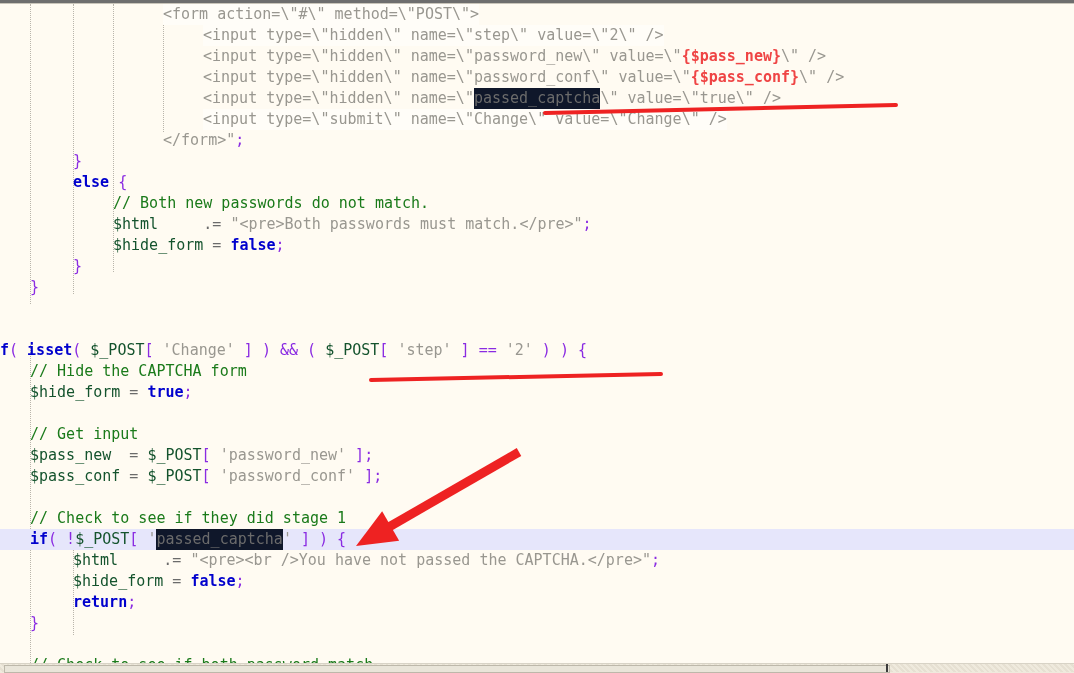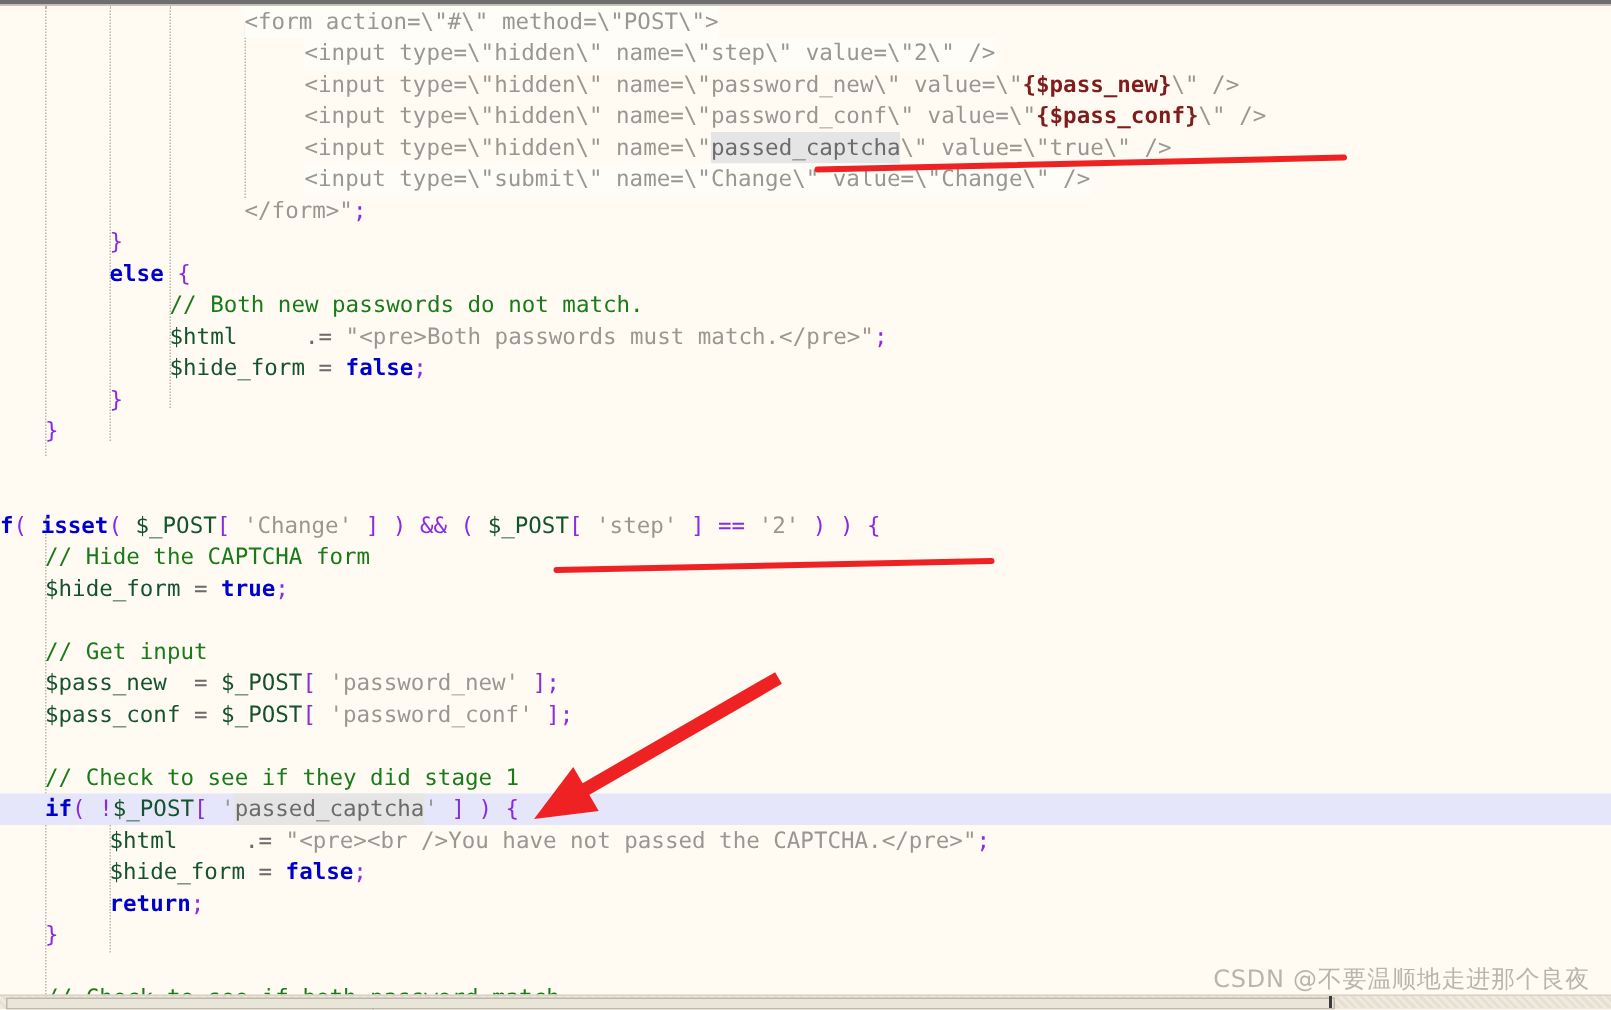--- a/index.html
+++ b/index.html
@@ -36,27 +36,27 @@
 
   
   .kw      {color:#0000cd;font-weight:bold;}      
   .cmt     {color:#1a7a1a;}                        
   .str     {color:#999790;}                        
   .var     {color:#14532d;}                        
   .punc    {color:#8a2be2;}                        
   .plain   {color:#6b6b6b;}
   .brace   {color:#8a2be2;}
   .tag     {color:#999790;}
-  .varb    {color:#7f1d1d;font-weight:bold;}
+  .varb    {color:#ef4444;font-weight:bold;}
 
   
   .sbg{background:#fffdf8;}
 
   
-  .hit{background:#e5e5e5;color:#6b6b6b;}
+  .hit{background:#0f172a;color:#6b6b6b;}
 
   
   svg.ann{position:absolute;left:0;top:0;width:1074px;height:673px;pointer-events:none;}
 
   
   .watermark{
     position:absolute;right:14px;top:643px;
     font-family:"DejaVu Sans","Liberation Sans",sans-serif;
     font-size:16px;color:#b9b5ac;letter-spacing:.5px;white-space:nowrap;
   }
@@ -91,21 +91,20 @@
 
   <svg class="ann" id="annsvg" viewBox="0 0 1074 673" xmlns="http://www.w3.org/2000/svg">
       <line x1="545" y1="113" x2="896" y2="105" stroke="#ee2222" stroke-width="4" stroke-linecap="round"></line>
       <line x1="371" y1="380" x2="661" y2="374" stroke="#ee2222" stroke-width="4" stroke-linecap="round"></line>
       <g>
         <line x1="519" y1="452" x2="381.9882215072632" y2="531.0129274743391" stroke="#ee2222" stroke-width="9" stroke-linecap="butt"></line>
         <polygon points="356,546 382.15828757847635,511.2905777783362 399.1436364408921,540.7438954865679" fill="#ee2222"></polygon>
       </g>
     </svg>
 
-  <div class="watermark">CSDN @不要温顺地走进那个良夜</div>
 
   <div class="hscroll">
     <div class="track"></div>
     <div class="thumb"></div>
     <div class="caret"></div>
   </div>
 
 </div>
 
 </body></html>

